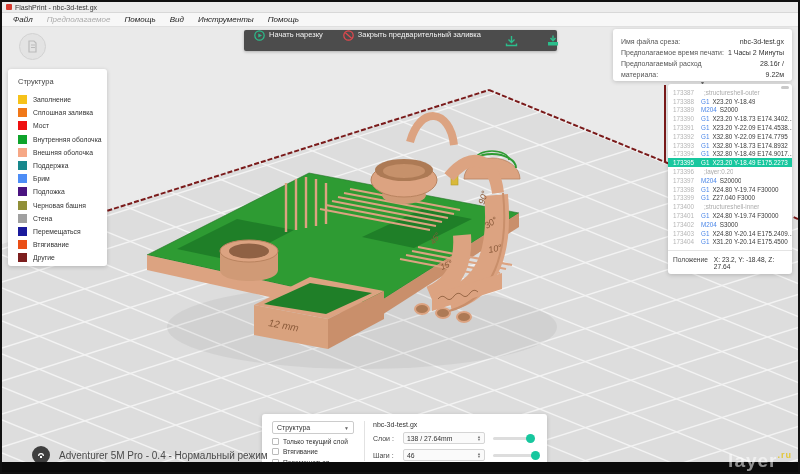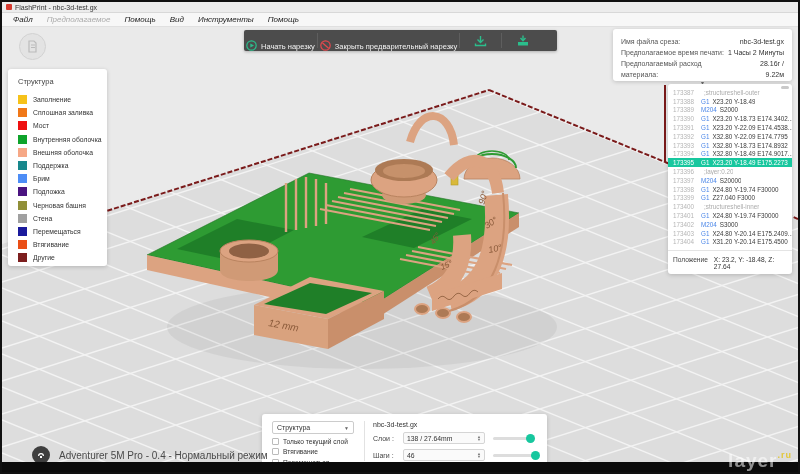--- a/index.html
+++ b/index.html
@@ -20,21 +20,21 @@
   
   #viewport{position:absolute;left:0;top:25px;width:796px;height:435px;background:#E8E8E8;overflow:hidden;}
   #scene{position:absolute;left:0;top:0;}
 
   
   #filebtn{position:absolute;left:17px;top:6px;width:27px;height:27px;border-radius:50%;background:#E3E3E3;border:1px solid #D2D2D2;display:flex;align-items:center;justify-content:center;}
   #filebtn svg{opacity:.55}
 
   
   #toolbar{position:absolute;left:242px;top:3px;width:313px;height:21px;background:#4C4C4C;border-radius:2px;display:flex;align-items:stretch;box-shadow:0 1px 3px rgba(0,0,0,.25);}
-  .tbtn{display:flex;align-items:flex-end;gap:4px;padding:0 2px;color:#F2F2F2;font-size:7.5px;white-space:nowrap;}
+  .tbtn{display:flex;align-items:flex-start;gap:4px;padding:0 10px;color:#F2F2F2;font-size:7.5px;white-space:nowrap;}
   .tsep{width:1px;background:#5E5E5E;margin:3px 0;}
   .ticon{display:flex;align-items:center;justify-content:center;}
 
   
   .card{position:absolute;background:#FFF;border-radius:3px;box-shadow:0 1px 4px rgba(0,0,0,.18);}
 
   
   #sliceinfo{left:611px;top:2px;width:179px;height:52px;padding:7px 8px 2px 8px;}
   .info-row{display:flex;justify-content:space-between;font-size:7px;line-height:11px;color:#555;}
   .info-row .val{color:#333;text-align:right;}
@@ -276,21 +276,21 @@
             <polygon points="4.3,3.4 8,5.5 4.3,7.6" fill="#2BBE8C"></polygon>
           </svg>
           <span>Начать нарезку</span>
         </div>
         <div class="tsep"></div>
         <div class="tbtn">
           <svg width="11" height="11" viewBox="0 0 11 11">
             <circle cx="5.5" cy="5.5" r="4.7" fill="none" stroke="#E5484D" stroke-width="1.2"></circle>
             <line x1="2.4" y1="2.7" x2="8.6" y2="8.3" stroke="#E5484D" stroke-width="1.2"></line>
           </svg>
-          <span>Закрыть предварительный нарезку</span>
+          <span>Закрыть предварительный заливка</span>
         </div>
         <div class="tsep"></div>
         <div class="tbtn ticon" style="padding:0 14px;">
           <svg width="13" height="12" viewBox="0 0 13 12">
             <line x1="6.5" y1="1" x2="6.5" y2="7" stroke="#2BBE8C" stroke-width="1.4"></line>
             <polyline points="3.5,4.5 6.5,7.5 9.5,4.5" fill="none" stroke="#2BBE8C" stroke-width="1.4"></polyline>
             <path d="M1.5,8.5 v2 h10 v-2" fill="none" stroke="#2BBE8C" stroke-width="1.4"></path>
           </svg>
         </div>
         <div class="tsep"></div>

